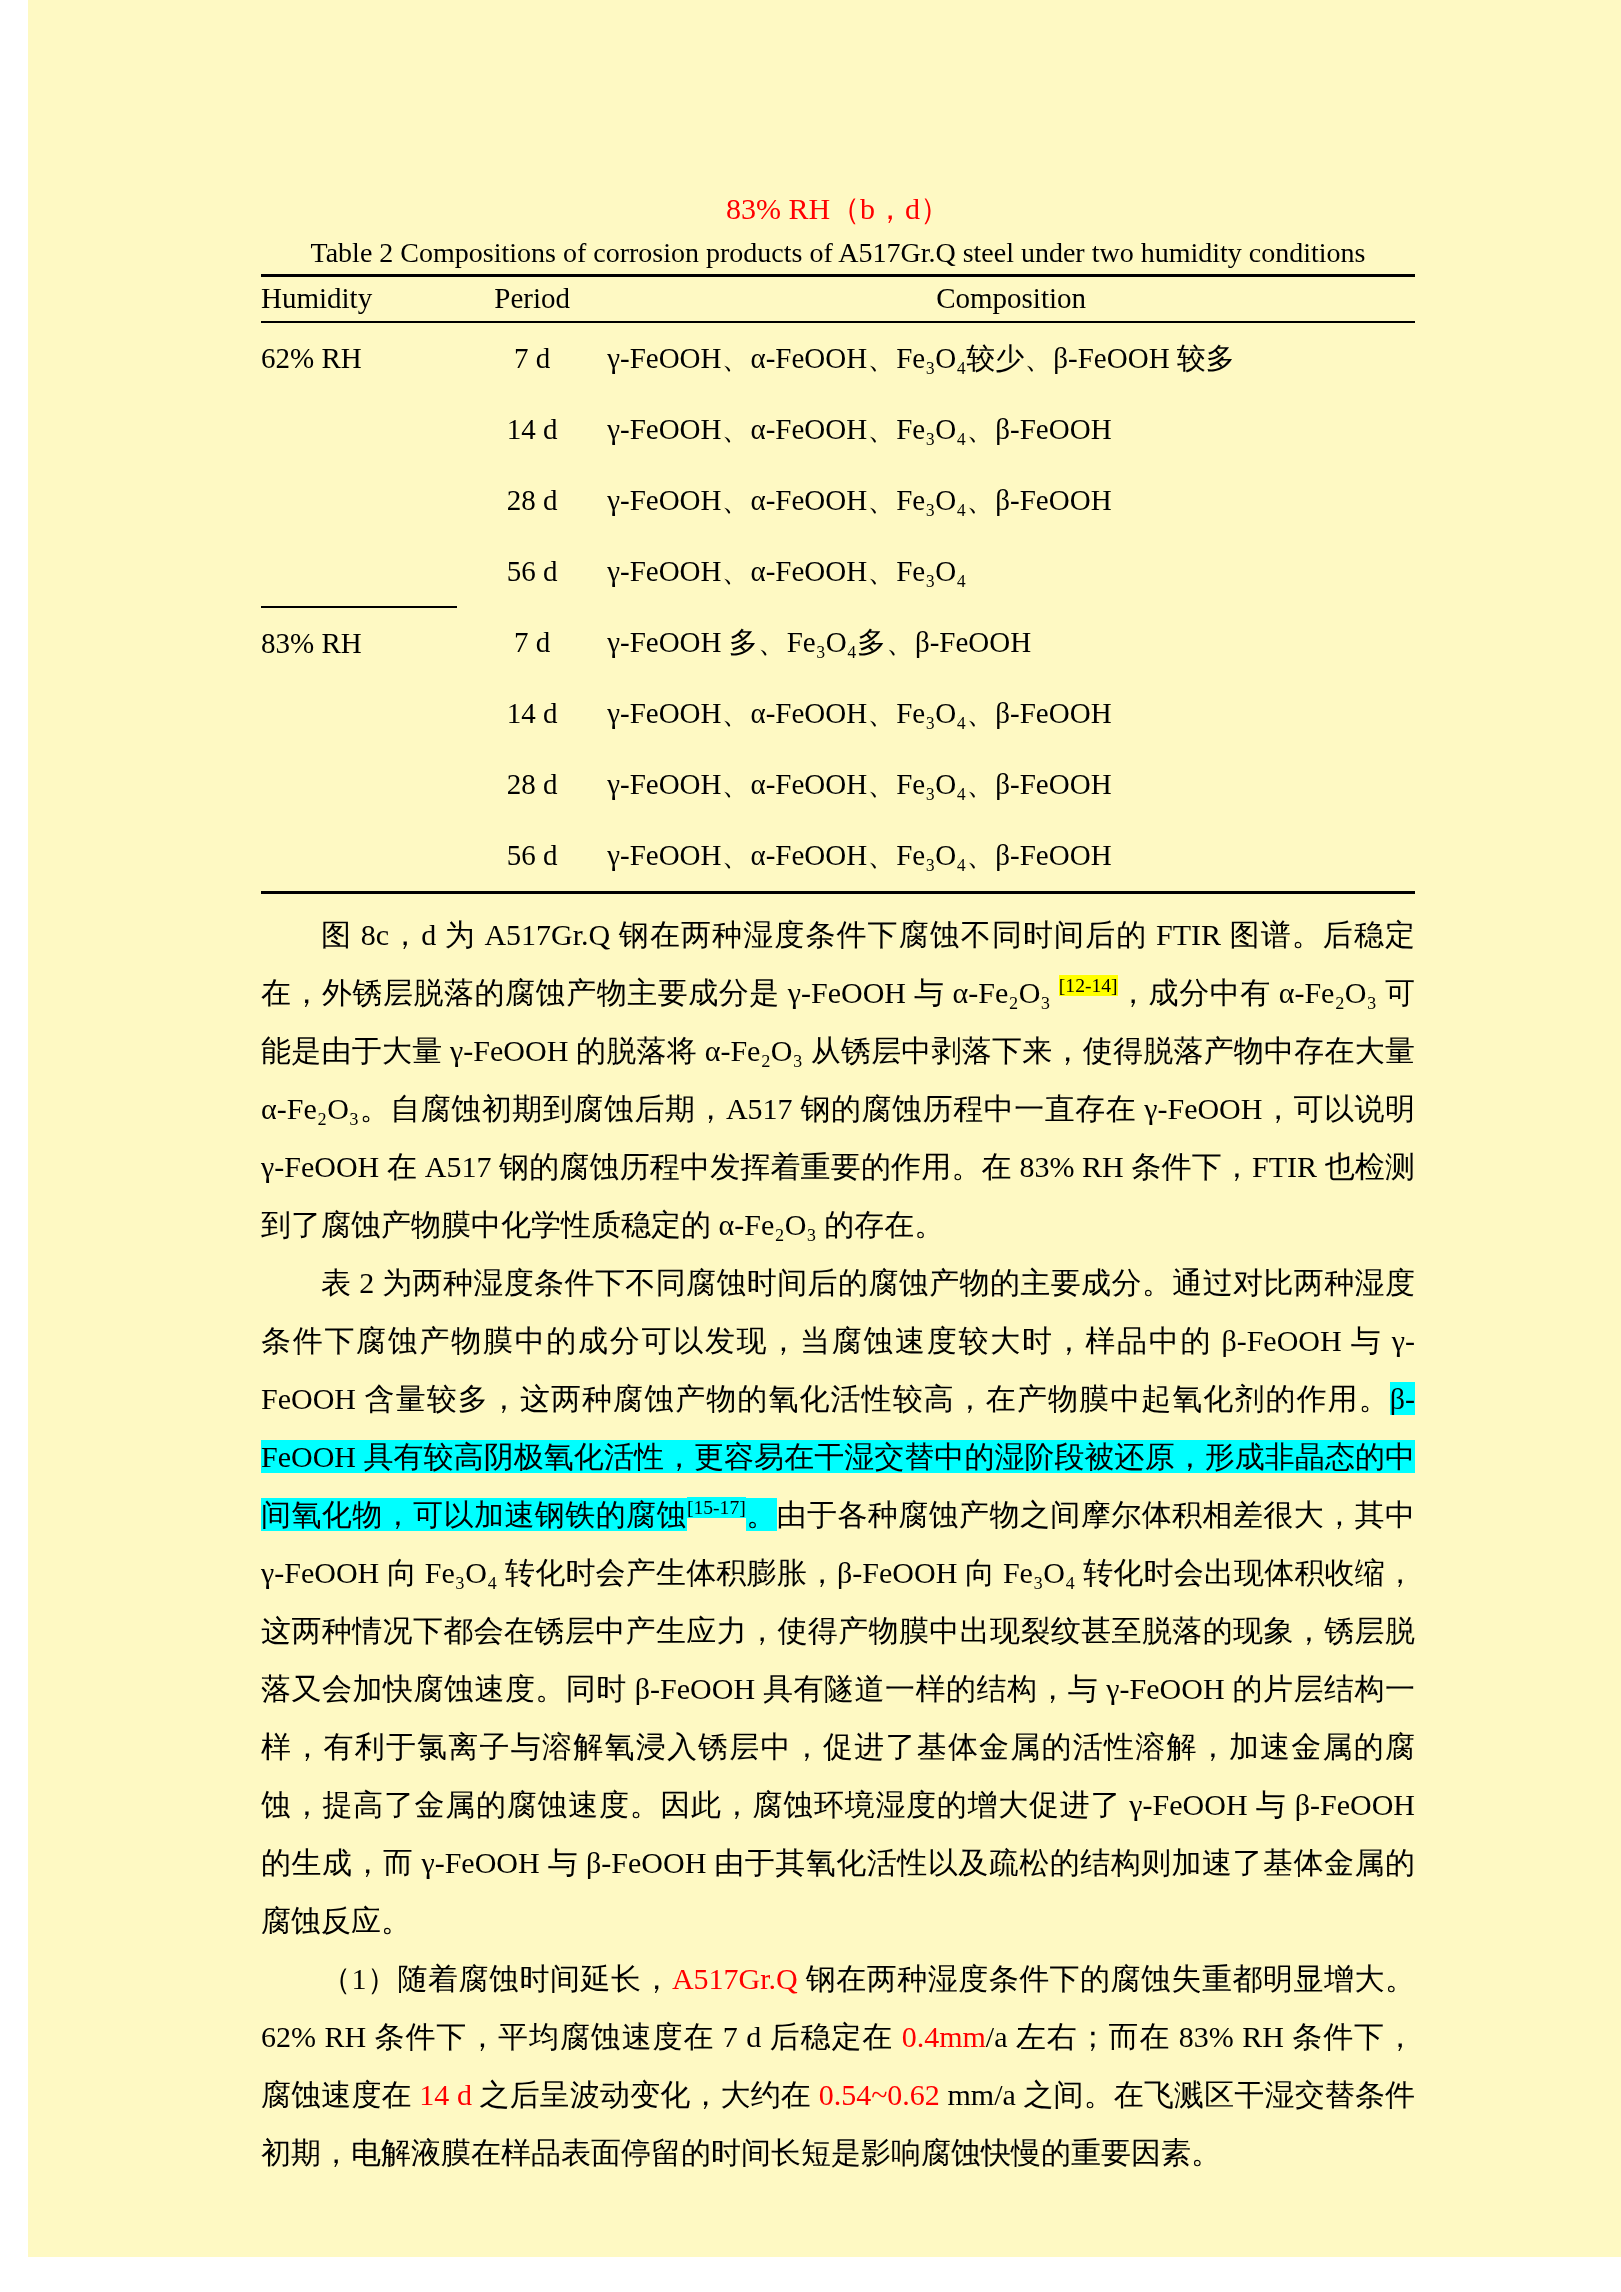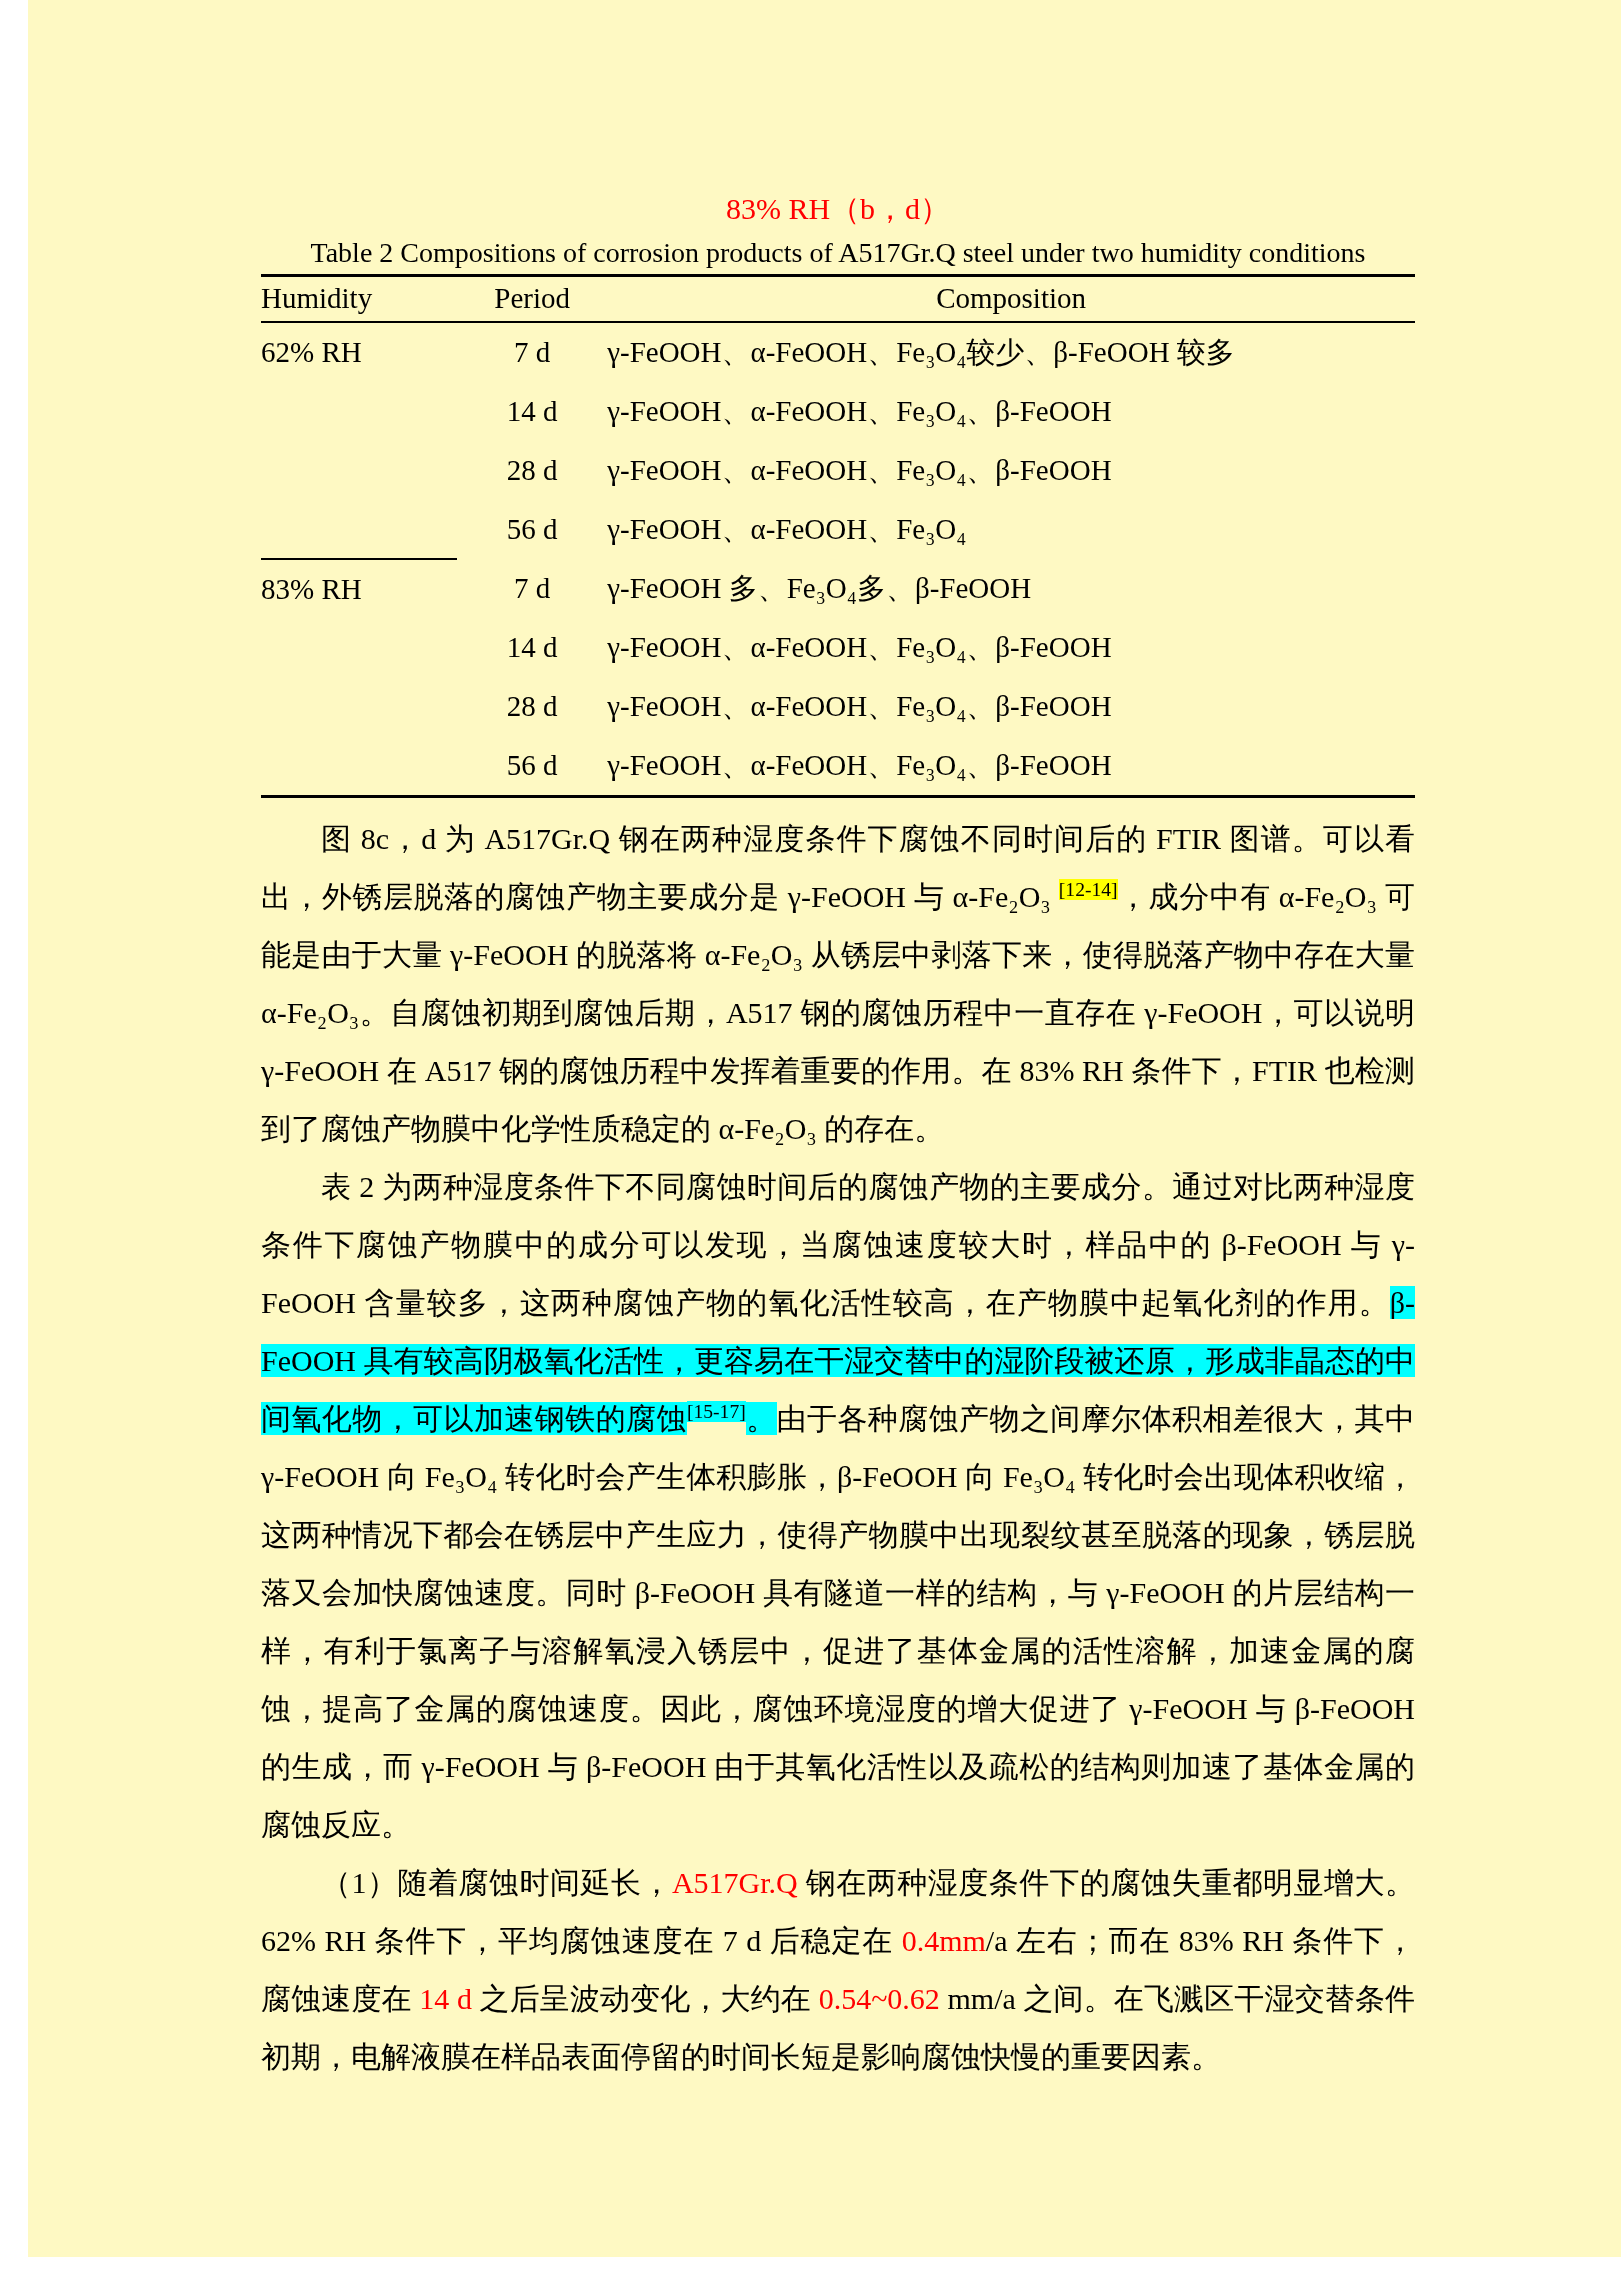--- a/index.html
+++ b/index.html
@@ -40,21 +40,21 @@
     border-bottom: 3.9px solid #000;
     font-size: 29px;
   }
   table.data-table th {
     font-weight: normal;
     border-bottom: 2px solid #000;
     padding: 4.9px 0 5.9px 0;
     line-height: 33px;
   }
   table.data-table td {
-    padding: 13px 0;
+    padding: 19px 0;
     line-height: 33px;
   }
   th.col-humidity { width: 17%; text-align: left; padding-left: 5.9px; }
   th.col-period   { width: 13%; text-align: center; }
   th.col-comp     { text-align: center; font-family: Liberation Serif, serif; }
   td.cell-humidity {
     text-align: left;
     padding-left: 9.8px;
     vertical-align: top;
     padding-top: 43px;
@@ -133,21 +133,21 @@
         <td class="cell-period">28 d</td>
         <td class="cell-comp">γ-FeOOH、α-FeOOH、Fe₃O₄、β-FeOOH</td>
       </tr>
       <tr>
         <td class="cell-period">56 d</td>
         <td class="cell-comp">γ-FeOOH、α-FeOOH、Fe₃O₄、β-FeOOH</td>
       </tr>
     </tbody>
   </table>
 
-  <p class="body-para first-after-table"><span>图 8c，d 为 A517Gr.Q 钢在两种湿度条件下腐蚀不同时间后的 FTIR 图谱。可以看出，外锈层脱落的腐蚀产物主要成分是 γ-FeOOH 与 α-Fe₂O₃ </span><span class="sup hl-yellow">[12-14]</span><span>，成分中有 α-Fe₂O₃ 可能是由于大量 γ-FeOOH 的脱落将 α-Fe₂O₃ 从锈层中剥落下来，使得脱落产物中存在大量 α-Fe₂O₃。自腐蚀初期到腐蚀后期，A517 钢的腐蚀历程中一直存在 γ-FeOOH，可以说明 γ-FeOOH 在 A517 钢的腐蚀历程中发挥着重要的作用。在 83% RH 条件下，FTIR 也检测到了腐蚀产物膜中化学性质稳定的 α-Fe₂O₃ 的存在。</span></p>
+  <p class="body-para first-after-table"><span>图 8c，d 为 A517Gr.Q 钢在两种湿度条件下腐蚀不同时间后的 FTIR 图谱。后稳定在，外锈层脱落的腐蚀产物主要成分是 γ-FeOOH 与 α-Fe₂O₃ </span><span class="sup hl-yellow">[12-14]</span><span>，成分中有 α-Fe₂O₃ 可能是由于大量 γ-FeOOH 的脱落将 α-Fe₂O₃ 从锈层中剥落下来，使得脱落产物中存在大量 α-Fe₂O₃。自腐蚀初期到腐蚀后期，A517 钢的腐蚀历程中一直存在 γ-FeOOH，可以说明 γ-FeOOH 在 A517 钢的腐蚀历程中发挥着重要的作用。在 83% RH 条件下，FTIR 也检测到了腐蚀产物膜中化学性质稳定的 α-Fe₂O₃ 的存在。</span></p>
 
   <p class="body-para"><span>表 2 为两种湿度条件下不同腐蚀时间后的腐蚀产物的主要成分。通过对比两种湿度条件下腐蚀产物膜中的成分可以发现，当腐蚀速度较大时，样品中的 β-FeOOH 与 γ-FeOOH 含量较多，这两种腐蚀产物的氧化活性较高，在产物膜中起氧化剂的作用。</span><span class="hl-cyan">β-FeOOH 具有较高阴极氧化活性，更容易在干湿交替中的湿阶段被还原，形成非晶态的中间氧化物，可以加速钢铁的腐蚀</span><span class="sup hl-cyan">[15-17]</span><span class="hl-cyan">。</span><span>由于各种腐蚀产物之间摩尔体积相差很大，其中 γ-FeOOH 向 Fe₃O₄ 转化时会产生体积膨胀，β-FeOOH 向 Fe₃O₄ 转化时会出现体积收缩，这两种情况下都会在锈层中产生应力，使得产物膜中出现裂纹甚至脱落的现象，锈层脱落又会加快腐蚀速度。同时 β-FeOOH 具有隧道一样的结构，与 γ-FeOOH 的片层结构一样，有利于氯离子与溶解氧浸入锈层中，促进了基体金属的活性溶解，加速金属的腐蚀，提高了金属的腐蚀速度。因此，腐蚀环境湿度的增大促进了 γ-FeOOH 与 β-FeOOH 的生成，而 γ-FeOOH 与 β-FeOOH 由于其氧化活性以及疏松的结构则加速了基体金属的腐蚀反应。</span></p>
 
 
   <p class="body-para"><span>（1）随着腐蚀时间延长，</span><span class="red">A517Gr.Q</span><span> 钢在两种湿度条件下的腐蚀失重都明显增大。62% RH 条件下，平均腐蚀速度在 7 d 后稳定在 </span><span class="red">0.4mm</span><span>/a 左右；而在 83% RH 条件下，腐蚀速度在 </span><span class="red">14 d</span><span> 之后呈波动变化，大约在 </span><span class="red">0.54~0.62</span><span> mm/a 之间。在飞溅区干湿交替条件初期，电解液膜在样品表面停留的时间长短是影响腐蚀快慢的重要因素。</span></p>
 
 
 </div>
 
 

